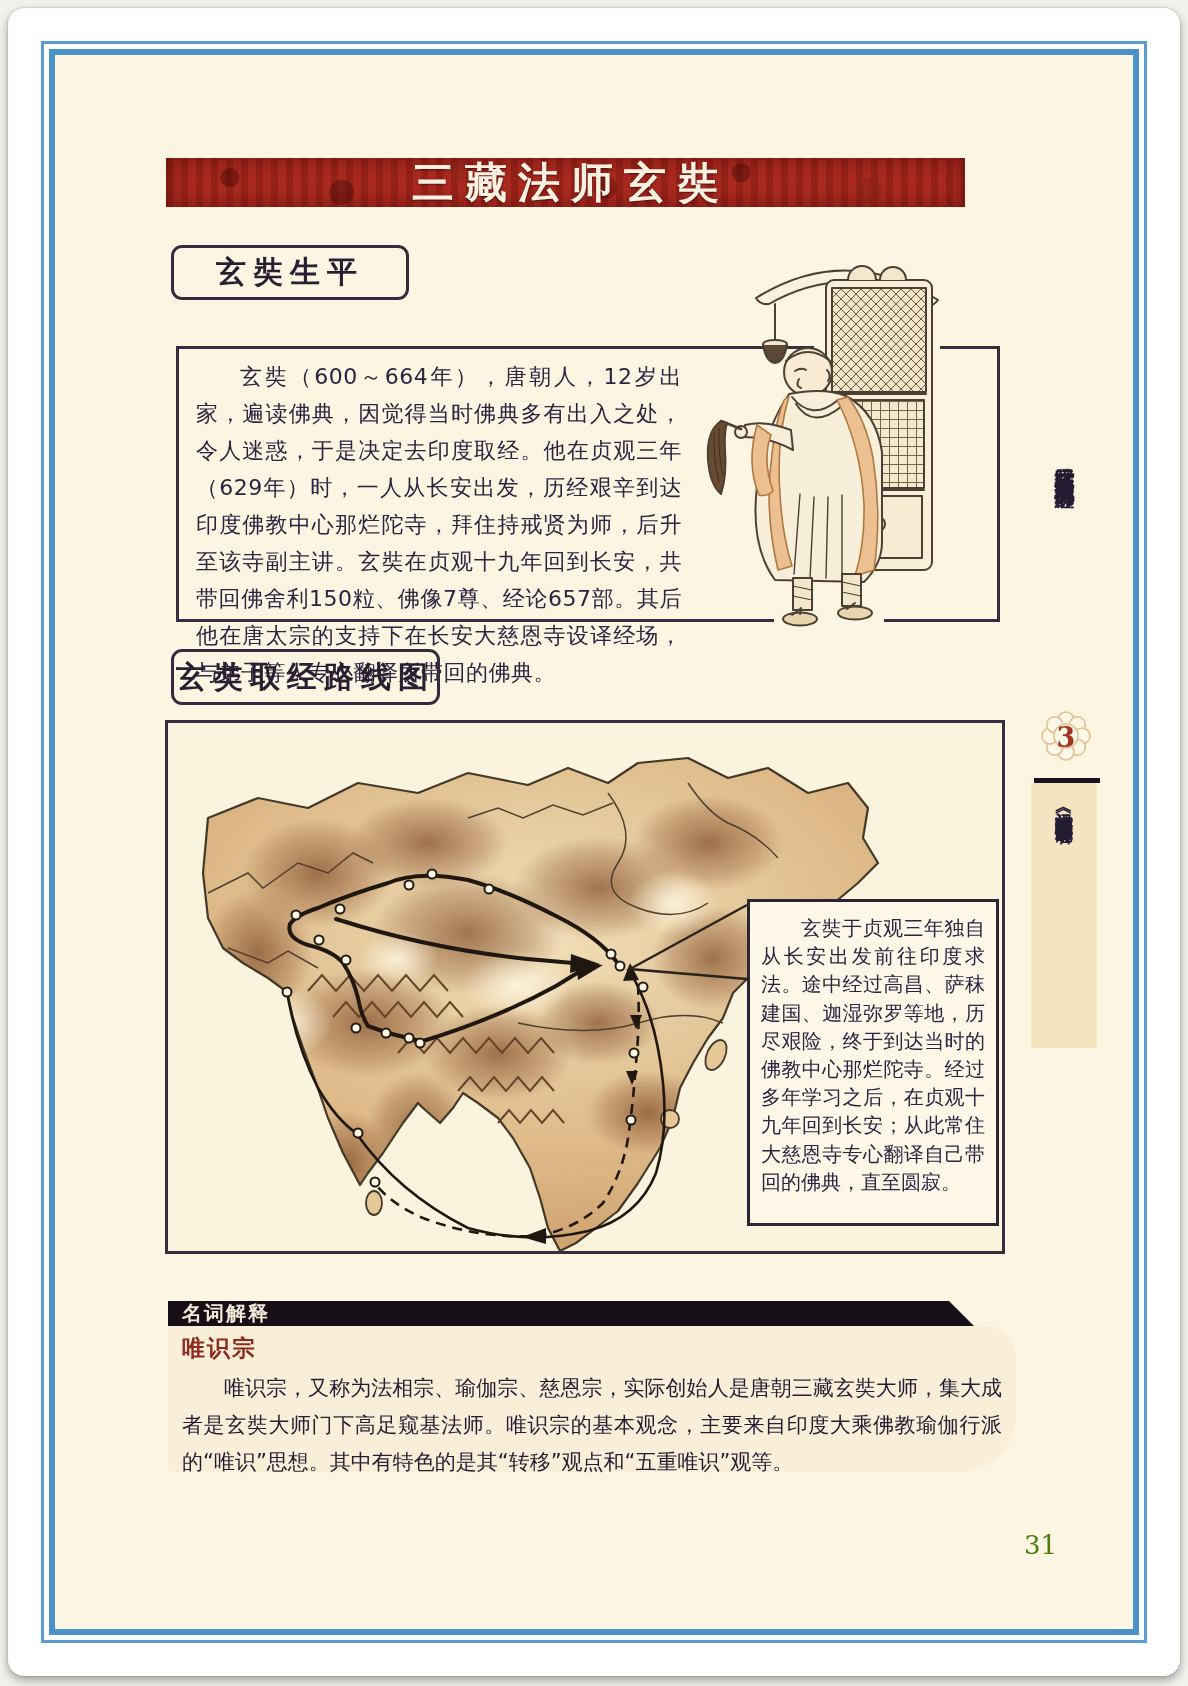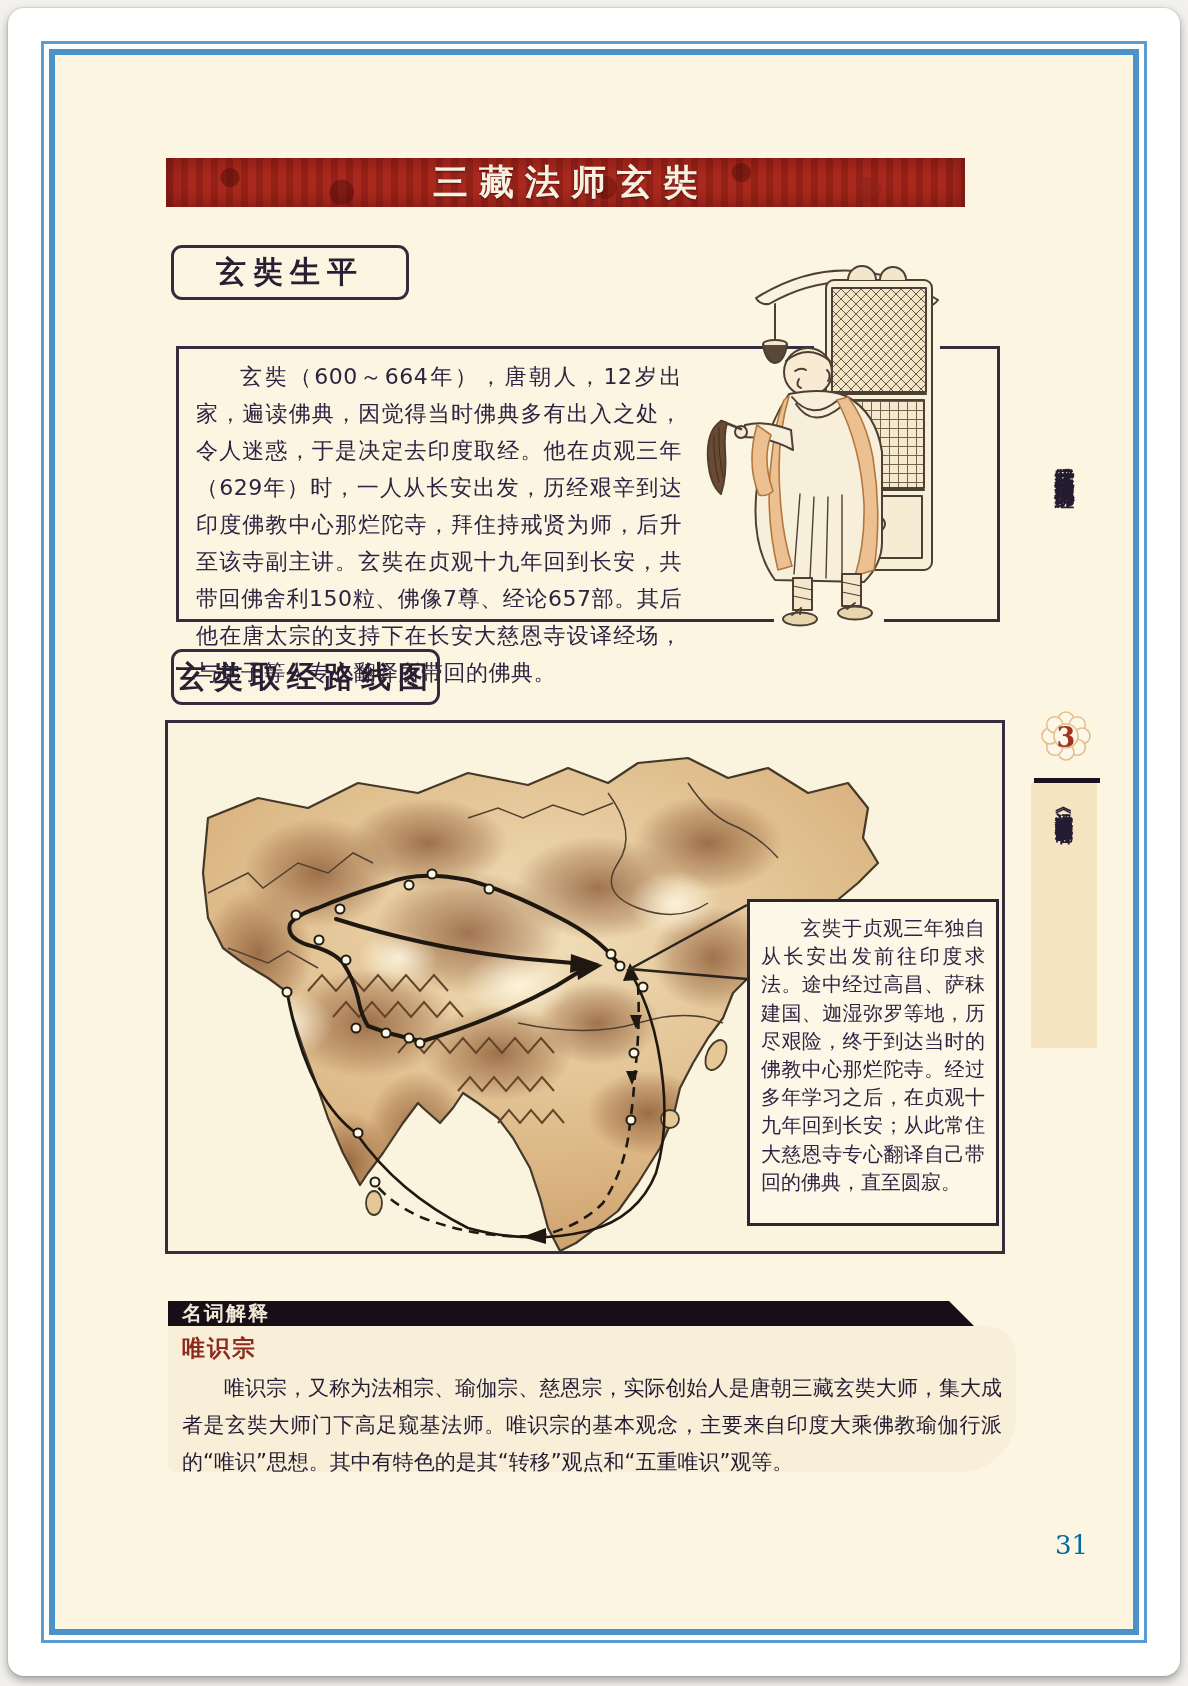--- a/index.html
+++ b/index.html
@@ -16,21 +16,21 @@
             background-image:
               radial-gradient(circle at 8% 40%, rgba(70,8,4,.45) 0 9px, transparent 10px),
               radial-gradient(circle at 22% 70%, rgba(60,6,4,.38) 0 12px, transparent 13px),
               radial-gradient(circle at 37% 25%, rgba(150,40,28,.5) 0 10px, transparent 11px),
               radial-gradient(circle at 55% 60%, rgba(70,10,6,.35) 0 11px, transparent 12px),
               radial-gradient(circle at 72% 30%, rgba(60,8,4,.4) 0 9px, transparent 10px),
               radial-gradient(circle at 88% 65%, rgba(140,36,26,.5) 0 12px, transparent 13px),
               repeating-linear-gradient(90deg, rgba(0,0,0,.10) 0 7px, rgba(255,120,90,.06) 7px 15px);
             box-shadow: inset 0 0 26px rgba(70,8,5,.55);
             display:flex; align-items:center; justify-content:center; }
-  .banner-title { color:#f7f1e1; font-size:35px; font-weight:bold; letter-spacing:11px; text-indent:11px;
+  .banner-title { color:#f7f1e1; font-size:42px; font-weight:bold; letter-spacing:11px; text-indent:11px;
                   text-shadow:0 1px 2px rgba(40,0,0,.6); }
 
   
   .head-box { position:absolute; border:3px solid #342c3e; border-radius:11px;
               display:flex; align-items:center; justify-content:center;
               color:#291f33; font-weight:bold; font-size:30px; letter-spacing:7px; background:transparent; }
   .head-bio { left:163px; top:237px; width:238px; height:55px; }
   .head-map { left:163px; top:641px; width:269px; height:56px; }
 
   
@@ -61,22 +61,22 @@
   .v-text { writing-mode:vertical-rl; text-orientation:upright; color:#231c32; font-weight:bold; }
   .side-top { position:absolute; left:1044px; top:444px; height:258px; font-size:20px; letter-spacing:2px; }
   .side-badge { position:absolute; left:1032px; top:702px; width:52px; height:52px; }
   .side-badge-num { position:absolute; inset:0; display:flex; align-items:center; justify-content:center;
                     font-family:"DejaVu Serif", serif; font-size:27px; font-weight:bold; color:#a03420; padding-top:2px; }
   .side-line { position:absolute; left:1026px; top:770px; width:66px; height:5px; background:#1a1220; }
   .side-strip { position:absolute; left:1023px; top:775px; width:66px; height:265px; background:#f4e4c0;
                 display:flex; justify-content:center; }
   .side-bottom { font-size:18px; letter-spacing:1px; margin-top:16px; }
 
-  .page-num { position:absolute; left:1016px; top:1522px; width:64px; text-align:right;
-              font-family:"DejaVu Serif", serif; font-size:26px; color:#0369a1; }
+  .page-num { position:absolute; left:1016px; top:1522px; width:64px; text-align:left;
+              font-family:"DejaVu Serif", serif; font-size:26px; color:#4d7c0f; }
 </style>
 </head>
 <body>
 
 <div class="card">
   <div class="frame-outer"></div>
   <div class="frame-inner"></div>
   <div class="content">
 
     <div class="banner">

